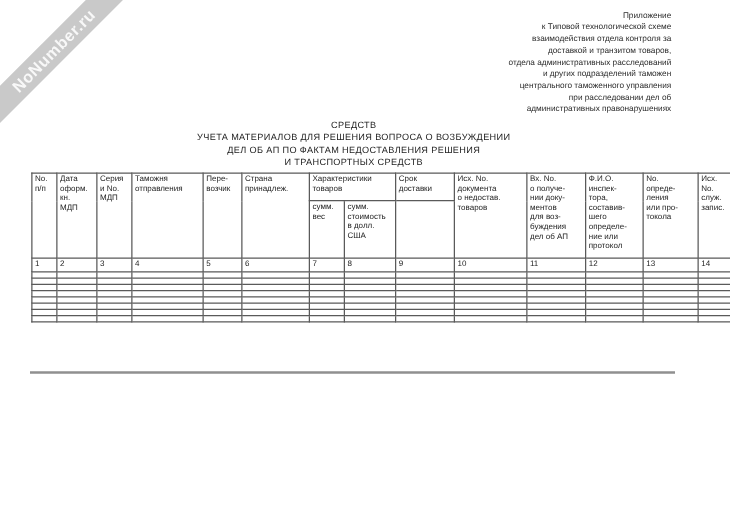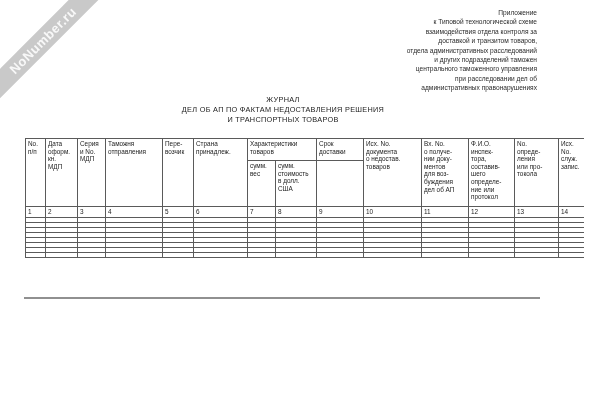--- a/index.html
+++ b/index.html
@@ -63,23 +63,24 @@
   <div>взаимодействия отдела контроля за</div>
   <div>доставкой и транзитом товаров,</div>
   <div>отдела административных расследований</div>
   <div>и других подразделений таможен</div>
   <div>центрального таможенного управления</div>
   <div>при расследовании дел об</div>
   <div>административных правонарушениях</div>
 </div>
 
 <div class="title">
-  <div>ЖУРНАЛ</div>
+  <div>СРЕДСТВ</div>
+  <div>УЧЕТА МАТЕРИАЛОВ ДЛЯ РЕШЕНИЯ ВОПРОСА О ВОЗБУЖДЕНИИ</div>
   <div>ДЕЛ ОБ АП ПО ФАКТАМ НЕДОСТАВЛЕНИЯ РЕШЕНИЯ</div>
-  <div>И ТРАНСПОРТНЫХ ТОВАРОВ</div>
+  <div>И ТРАНСПОРТНЫХ СРЕДСТВ</div>
 </div>
 
 <table class="journal">
   <colgroup>
     <col class="w1">
       <col class="w2">
       <col class="w3">
       <col class="w4">
     <col class="w5">
       <col class="w6">

